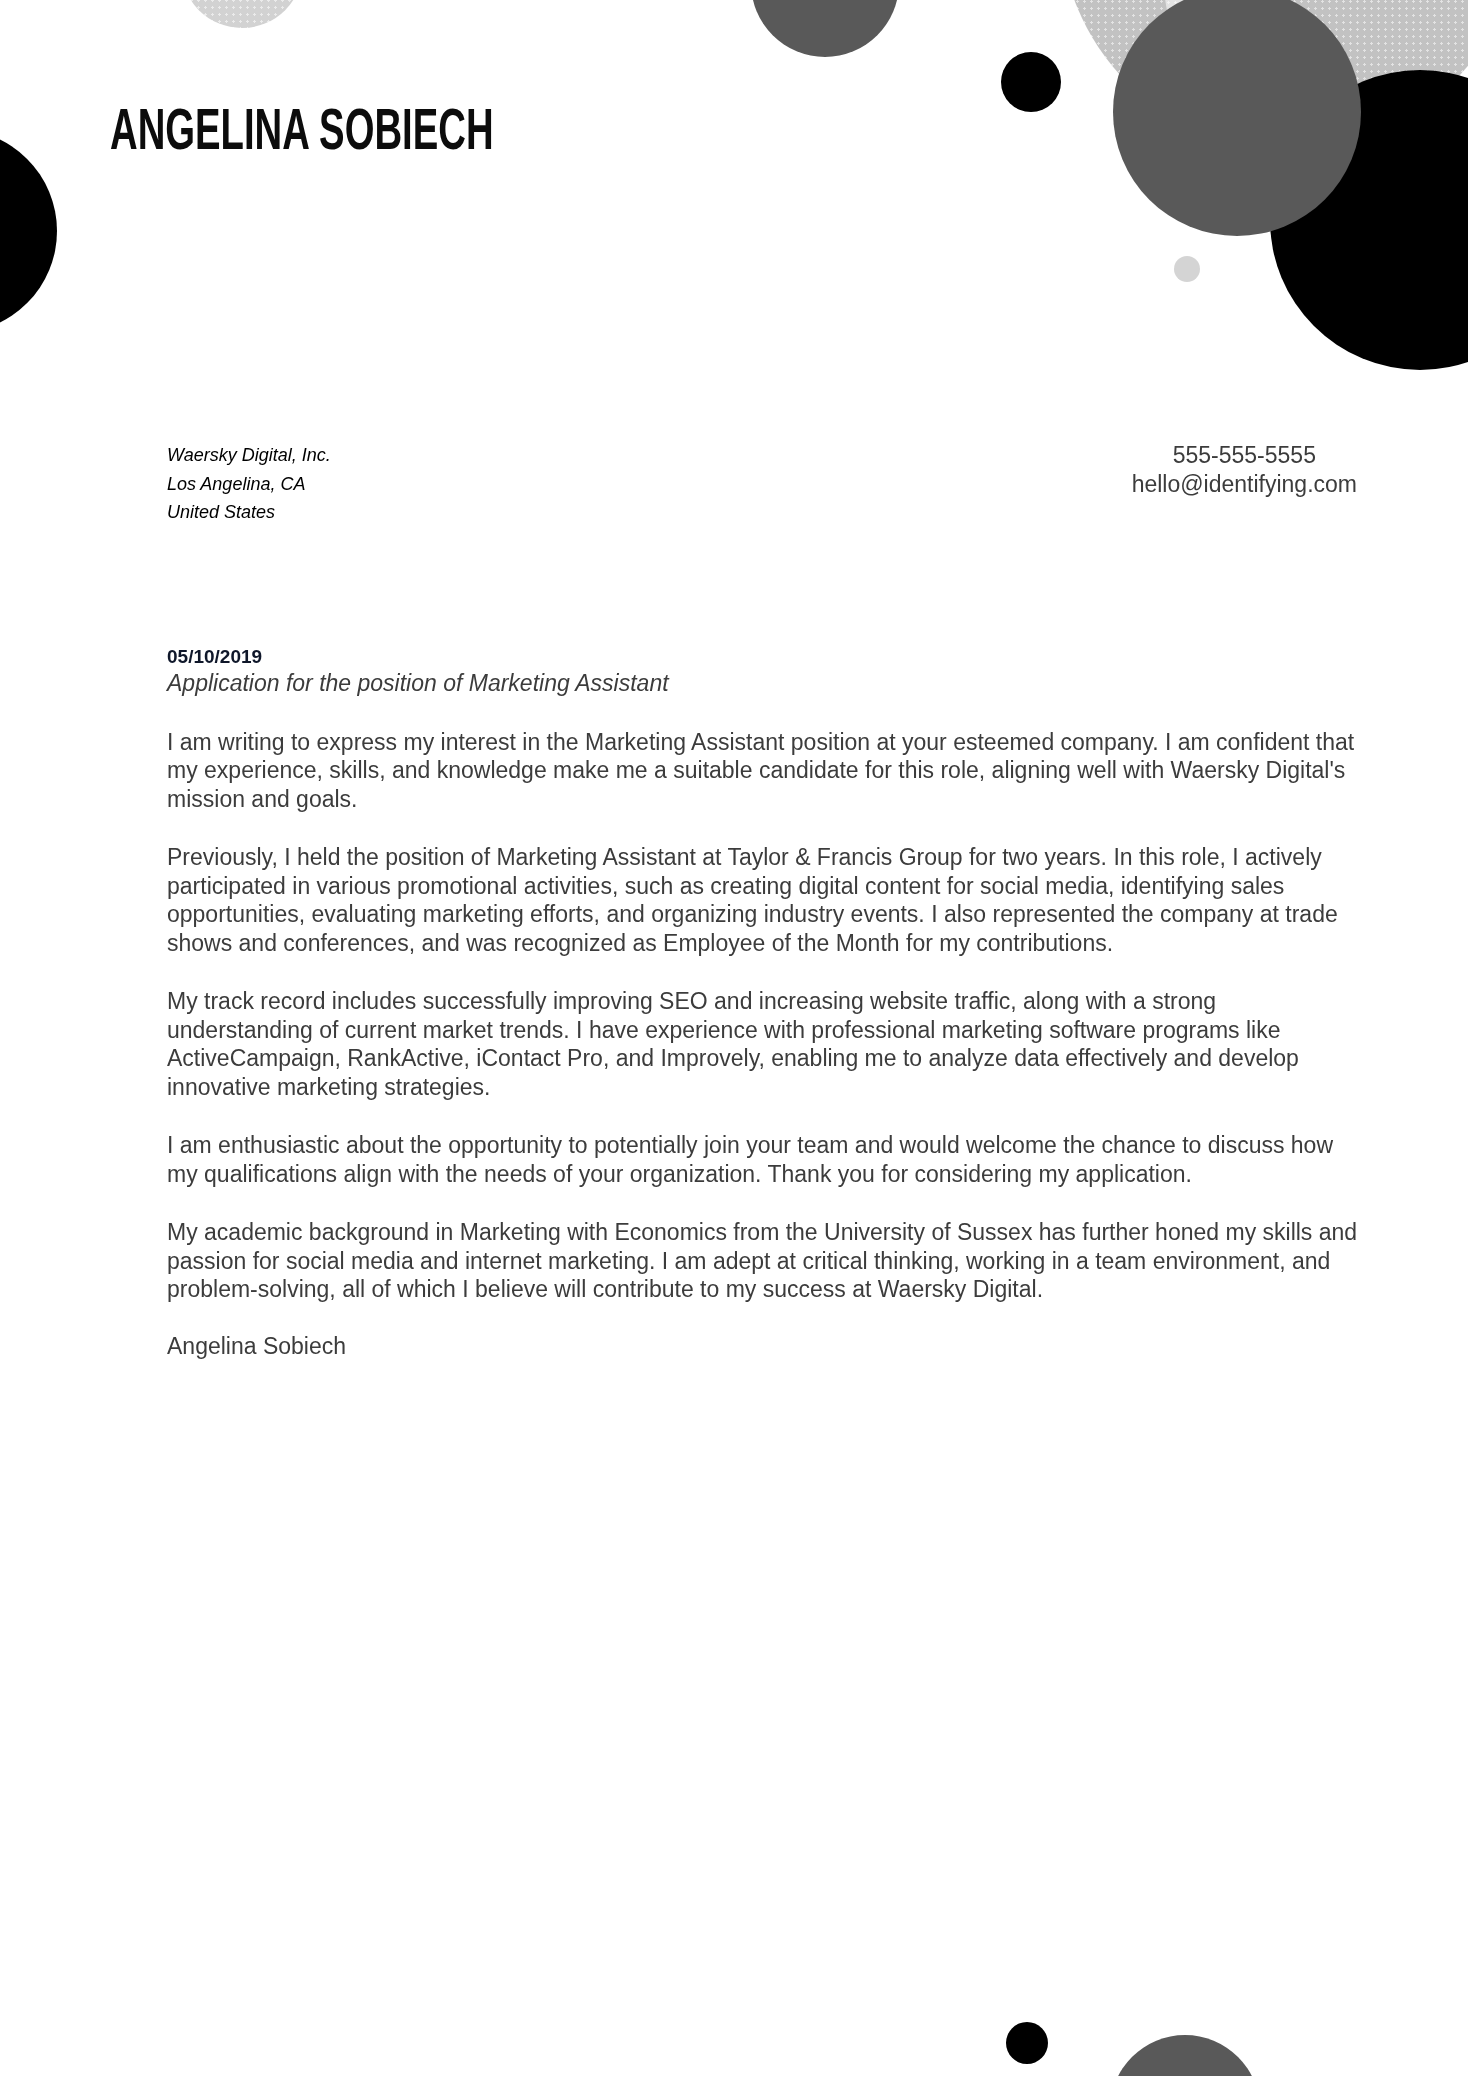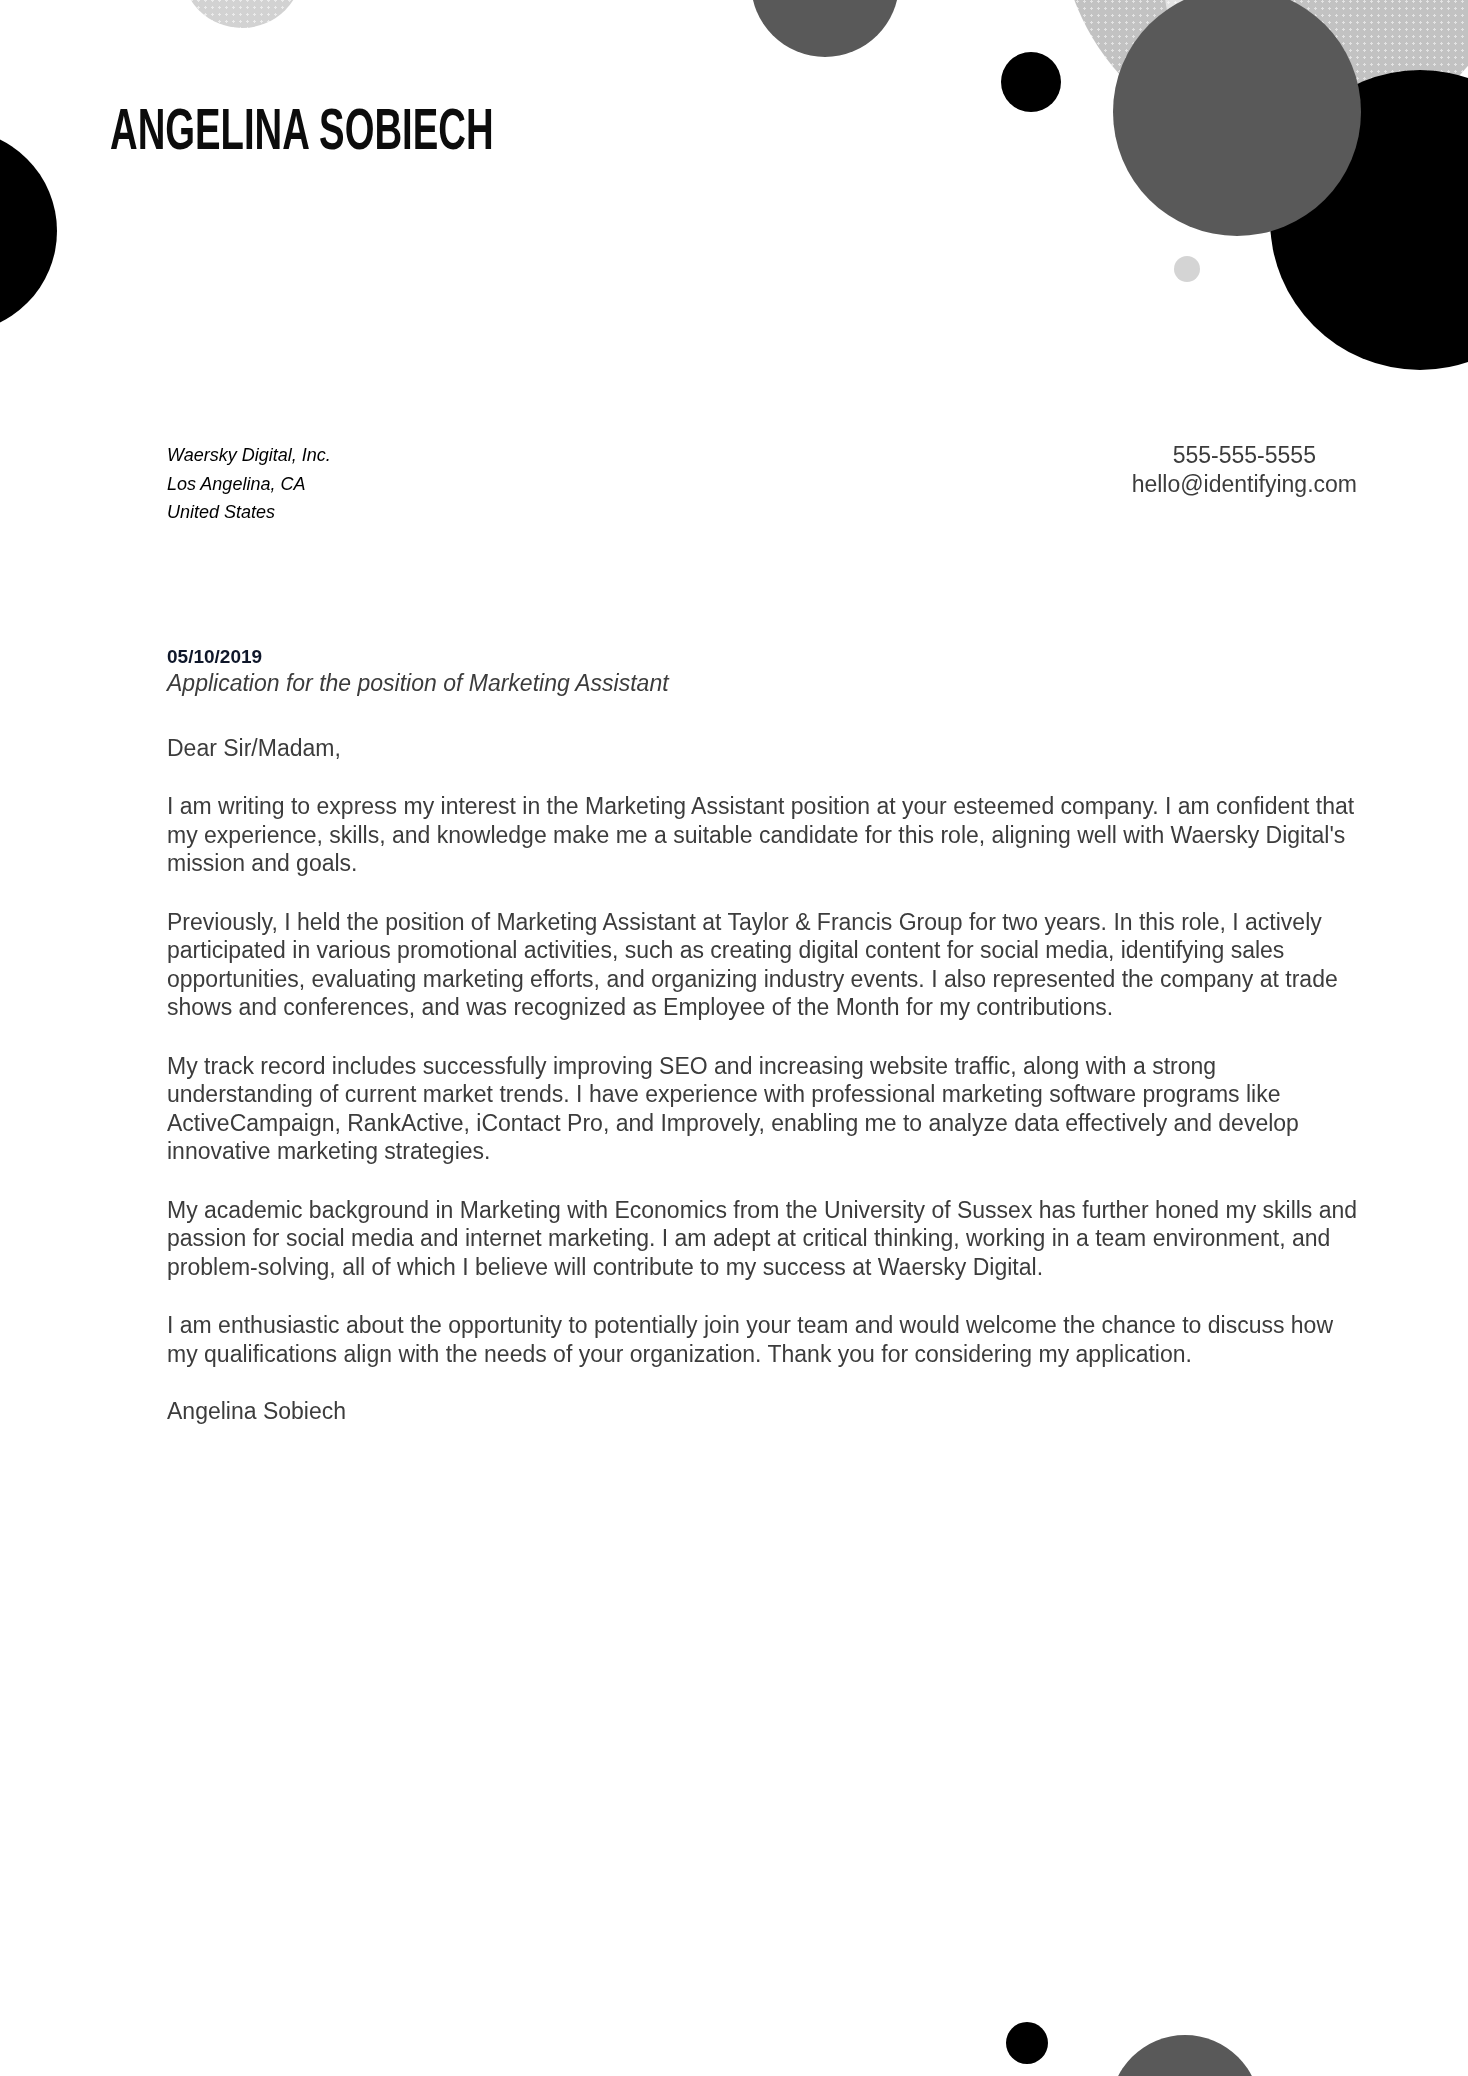--- a/index.html
+++ b/index.html
@@ -80,20 +80,19 @@
 </div>
 
 <div class="contact-block">
   <div>555-555-5555</div>
   <div>hello@identifying.com</div>
 </div>
 
 <div class="letter">
   <p class="date">05/10/2019</p>
   <p class="subject">Application for the position of Marketing Assistant</p>
-  <p class="greeting">Dear Sir/Madam,</p>
   <p class="para">I am writing to express my interest in the Marketing Assistant position at your esteemed company. I am confident that my experience, skills, and knowledge make me a suitable candidate for this role, aligning well with Waersky Digital's mission and goals.</p>
   <p class="para">Previously, I held the position of Marketing Assistant at Taylor &amp; Francis Group for two years. In this role, I actively participated in various promotional activities, such as creating digital content for social media, identifying sales opportunities, evaluating marketing efforts, and organizing industry events. I also represented the company at trade shows and conferences, and was recognized as Employee of the Month for my contributions.</p>
   <p class="para">My track record includes successfully improving SEO and increasing website traffic, along with a strong understanding of current market trends. I have experience with professional marketing software programs like ActiveCampaign, RankActive, iContact Pro, and Improvely, enabling me to analyze data effectively and develop innovative marketing strategies.</p>
+  <p class="para">I am enthusiastic about the opportunity to potentially join your team and would welcome the chance to discuss how my qualifications align with the needs of your organization. Thank you for considering my application.</p>
   <p class="para">My academic background in Marketing with Economics from the University of Sussex has further honed my skills and passion for social media and internet marketing. I am adept at critical thinking, working in a team environment, and problem-solving, all of which I believe will contribute to my success at Waersky Digital.</p>
-  <p class="para">I am enthusiastic about the opportunity to potentially join your team and would welcome the chance to discuss how my qualifications align with the needs of your organization. Thank you for considering my application.</p>
   <p class="signature">Angelina Sobiech</p>
 </div>
 
 </body></html>

